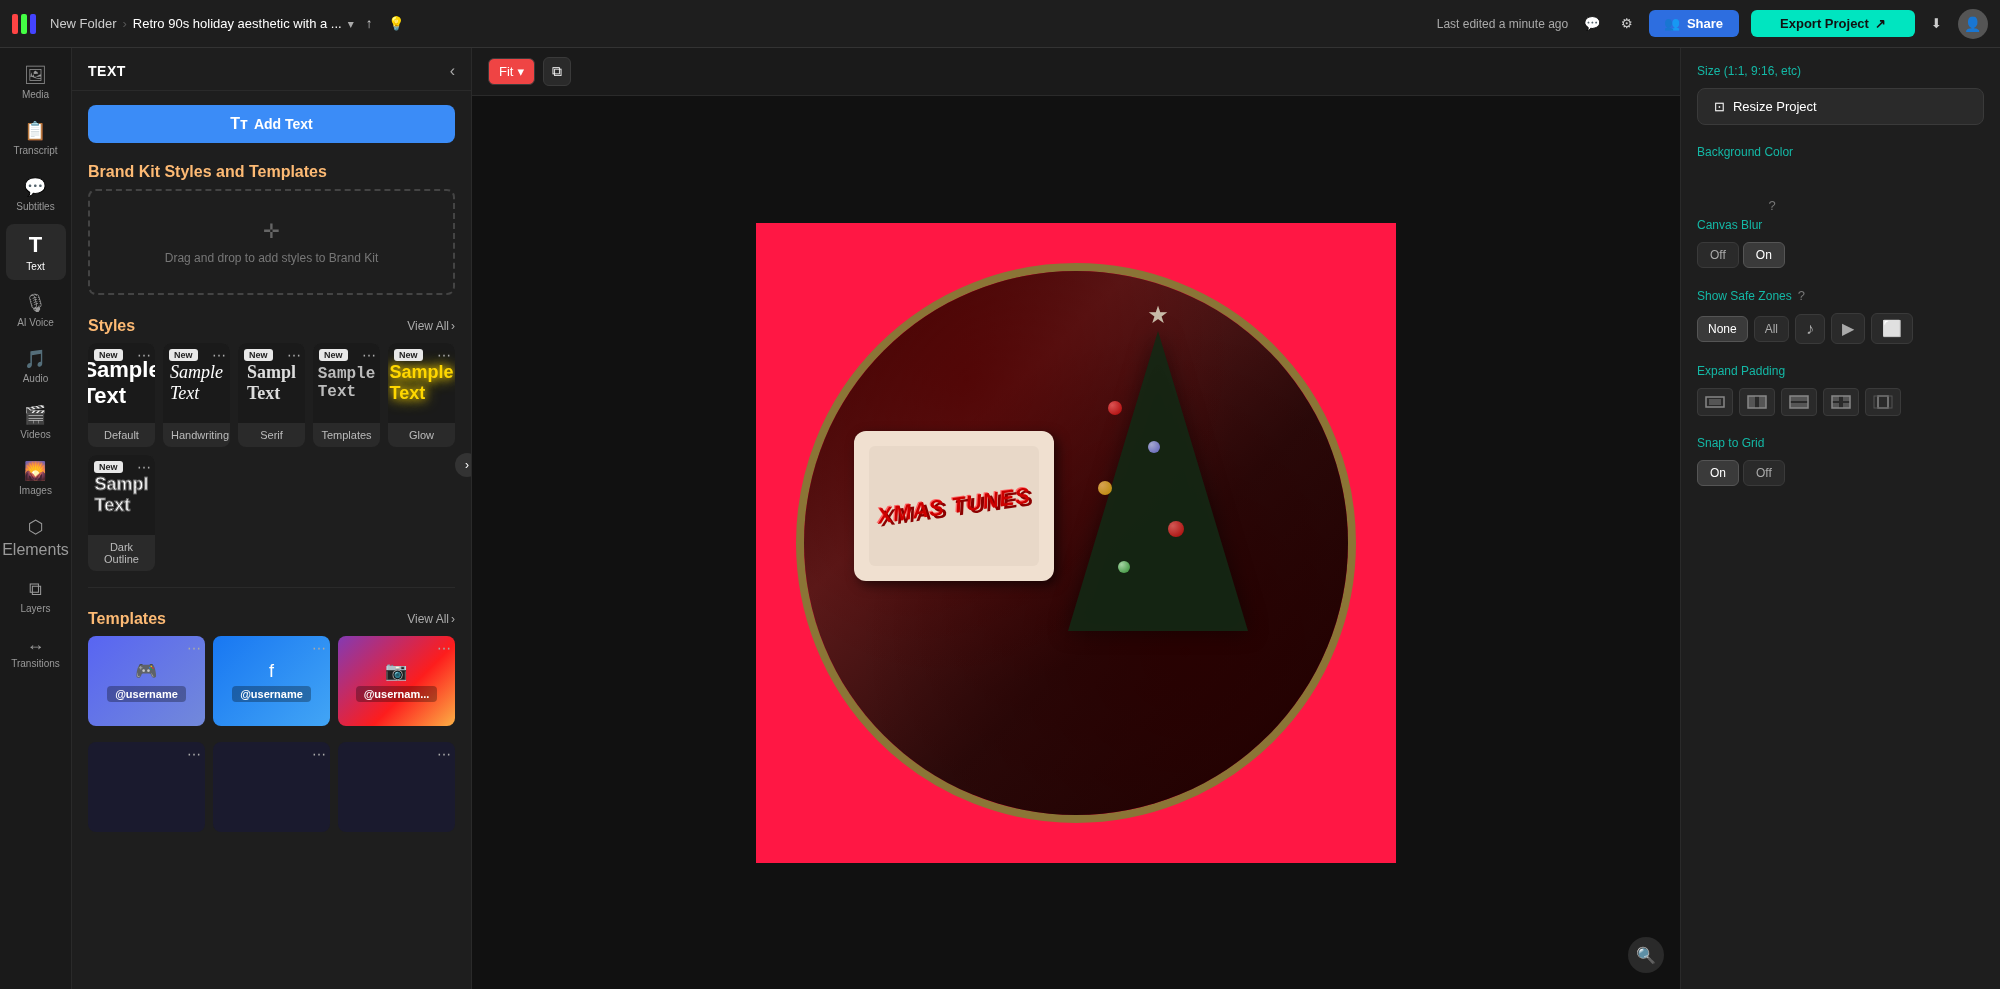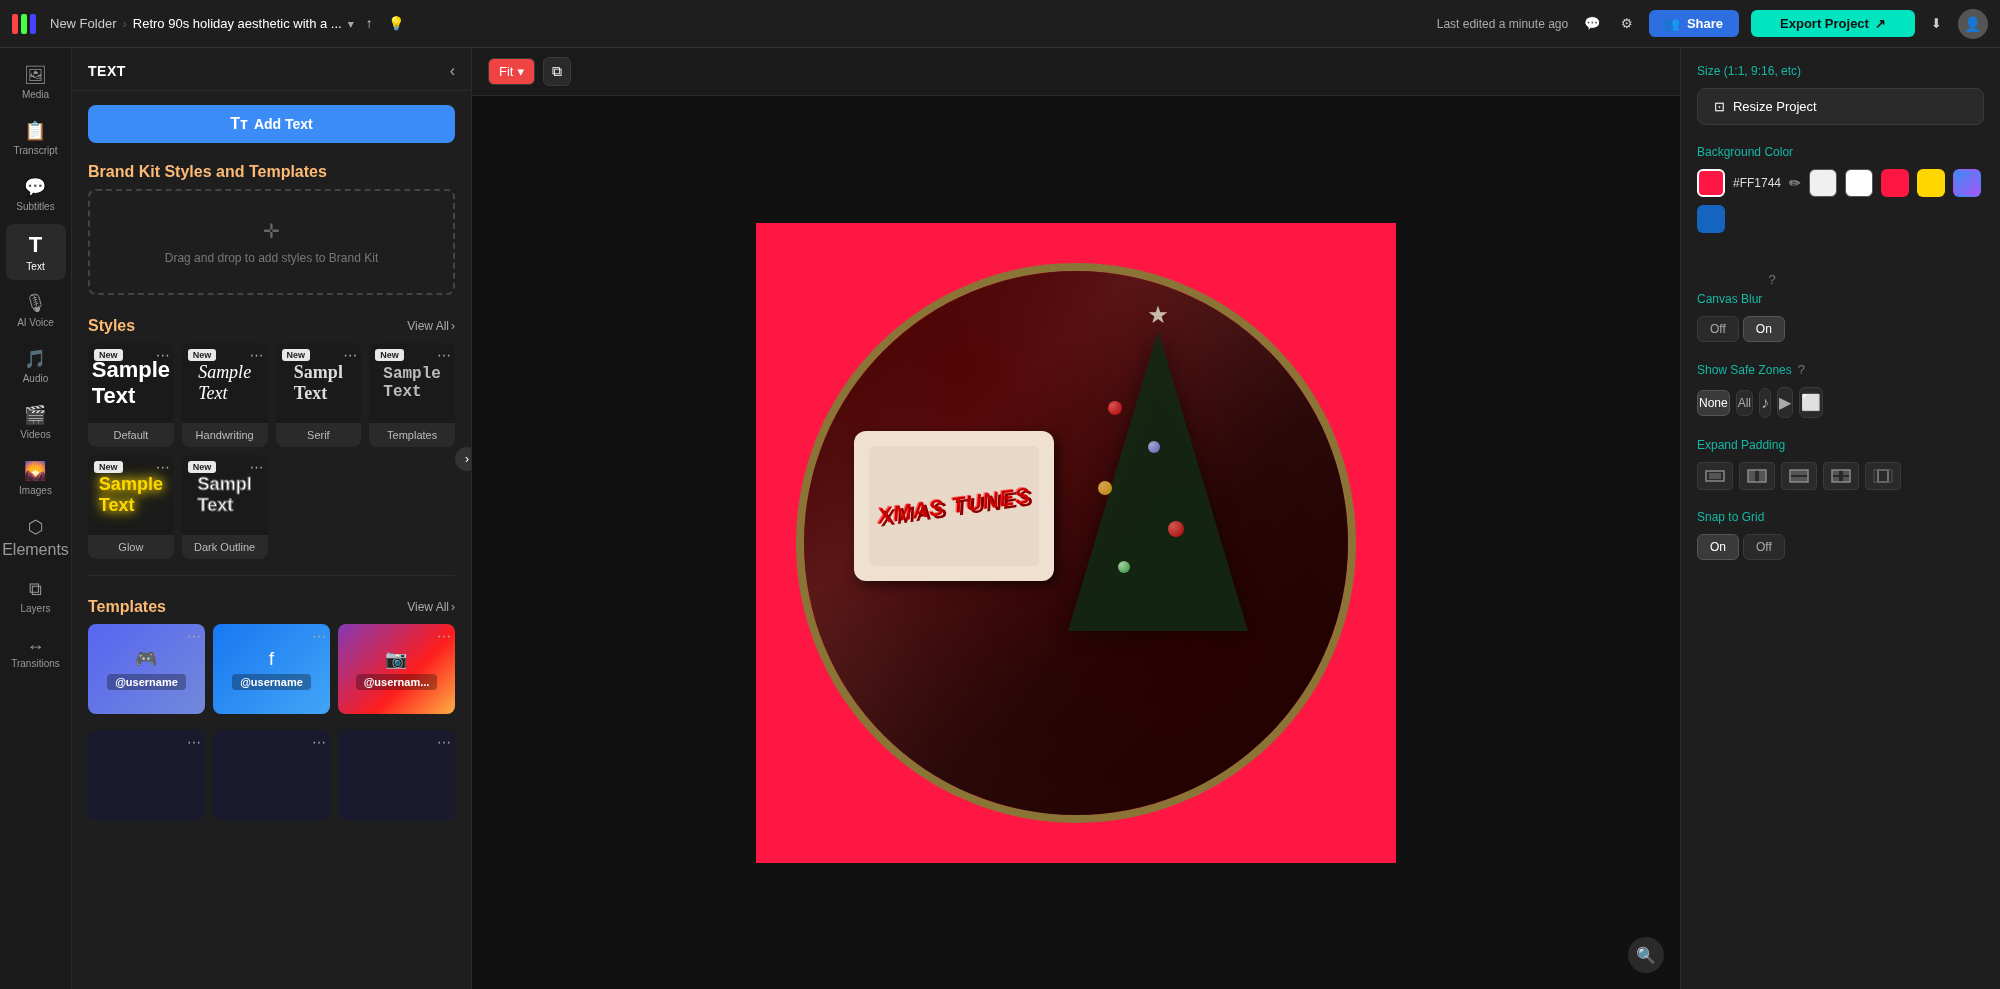--- a/index.html
+++ b/index.html
@@ -207,21 +207,21 @@
       min-height: 90px;
       color: #777;
       font-size: 12px;
       text-align: center;
     }
     .brand-dropzone-icon { font-size: 20px; color: #666; }
 
     
     .styles-grid {
       display: grid;
-      grid-template-columns: 1fr 1fr 1fr 1fr;
+      grid-template-columns: 1fr 1fr 1fr 1fr 1fr;
       gap: 8px;
       padding: 0 16px 16px;
       position: relative;
     }
     .style-card {
       background: #2a2a2a;
       border-radius: 8px;
       overflow: hidden;
       cursor: pointer;
       position: relative;
@@ -594,21 +594,21 @@
       border-color: #555;
     }
 
     
     .safe-zones-row {
       display: flex;
       align-items: center;
       gap: 6px;
     }
     .safe-zone-btn {
-      padding: 5px 1px;
+      padding: 5px 10px;
       border-radius: 6px;
       border: 1px solid #3a3a3a;
       background: #2a2a2a;
       color: #aaa;
       font-size: 12px;
       cursor: pointer;
       display: flex;
       align-items: center;
       gap: 4px;
     }
@@ -909,31 +909,20 @@
       <div class="right-section">
         <div class="right-section-title">Size (1:1, 9:16, etc)</div>
         <button class="resize-project-btn">
           <span>⊡</span>
           <span>Resize Project</span>
         </button>
       </div>
 
       <div class="right-section">
         <div class="right-section-title">Background Color</div>
-        <div class="bg-color-row">
-          <div class="bg-color-swatch active" style="background:#ff1744;"></div>
-          <span class="bg-color-hex">#FF1744</span>
-          <button class="bg-color-edit-btn">✏</button>
-          <div class="bg-color-swatch" style="background:#f0f0f0;border:1px solid #555;"></div>
-          <div class="bg-color-swatch" style="background:#fff;border:1px solid #555;"></div>
-          <div class="bg-color-swatch" style="background:#ff1744;"></div>
-          <div class="bg-color-swatch" style="background:#ffd600;"></div>
-          <div class="bg-color-swatch selected-gradient"></div>
-          <div class="bg-color-swatch" style="background:#1565c0;"></div>
-        </div>
       </div>
 
       <div class="right-section">
         <div style="display:flex;align-items:center;gap:6px;margin-bottom:10px;">
           <div class="right-section-title" style="margin-bottom:0;margin-top:39px;">Canvas Blur</div>
           <span style="color:#777;font-size:13px;cursor:default;">?</span>
         </div>
         <div class="toggle-row">
           <button class="toggle-btn">Off</button>
           <button class="toggle-btn active">On</button>

